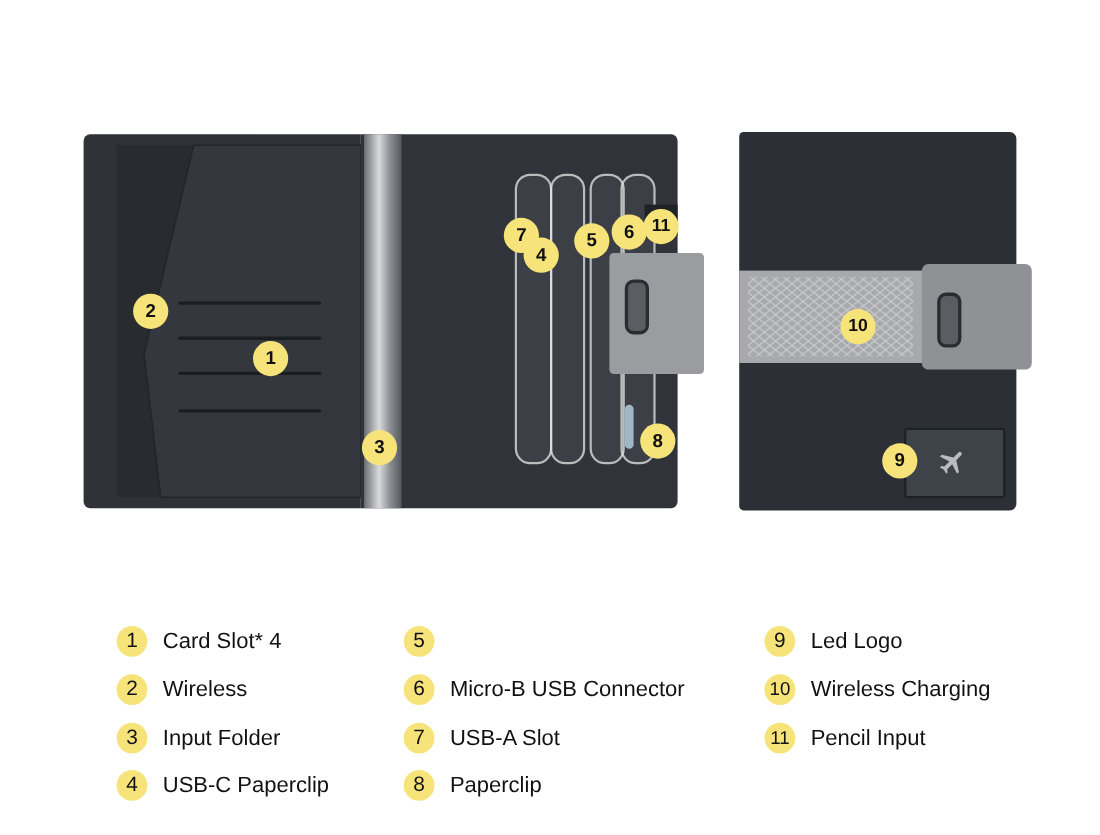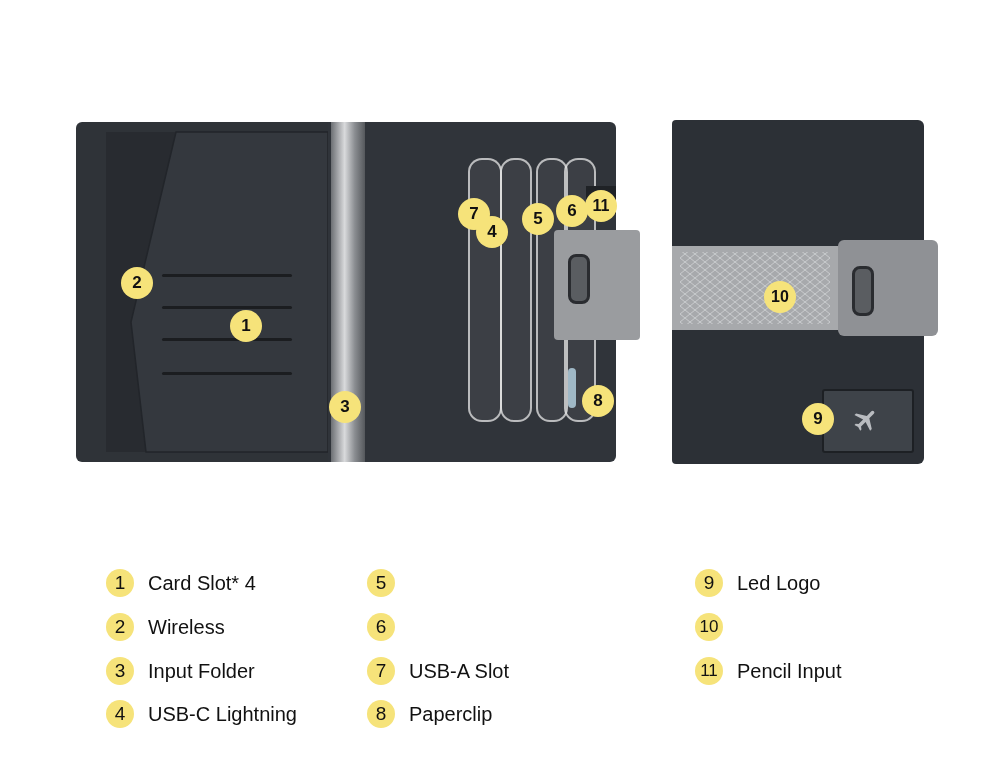--- a/index.html
+++ b/index.html
@@ -93,42 +93,44 @@
   <div class="legend-item" style="left:106px;top:610px;">
     <span class="legend-num">2</span>
     <span class="legend-label">Wireless</span>
   </div>
   <div class="legend-item" style="left:106px;top:654px;">
     <span class="legend-num">3</span>
     <span class="legend-label">Input Folder</span>
   </div>
   <div class="legend-item" style="left:106px;top:697px;">
     <span class="legend-num">4</span>
-    <span class="legend-label">USB-C Lightning</span>
+    <span class="legend-label">USB-C Paperclip</span>
   </div>
 
   <div class="legend-item" style="left:367px;top:566px;">
     <span class="legend-num">5</span>
   </div>
   <div class="legend-item" style="left:367px;top:610px;">
     <span class="legend-num">6</span>
+    <span class="legend-label">Micro-B USB Connector</span>
   </div>
   <div class="legend-item" style="left:367px;top:654px;">
     <span class="legend-num">7</span>
     <span class="legend-label">USB-A Slot</span>
   </div>
   <div class="legend-item" style="left:367px;top:697px;">
     <span class="legend-num">8</span>
     <span class="legend-label">Paperclip</span>
   </div>
 
   <div class="legend-item" style="left:695px;top:566px;">
     <span class="legend-num">9</span>
     <span class="legend-label">Led Logo</span>
   </div>
   <div class="legend-item" style="left:695px;top:610px;">
     <span class="legend-num" style="font-size:17px;">10</span>
+    <span class="legend-label">Wireless Charging</span>
   </div>
   <div class="legend-item" style="left:695px;top:654px;">
     <span class="legend-num" style="font-size:17px;">11</span>
     <span class="legend-label">Pencil Input</span>
   </div>
 </div>
 
 </body></html>

